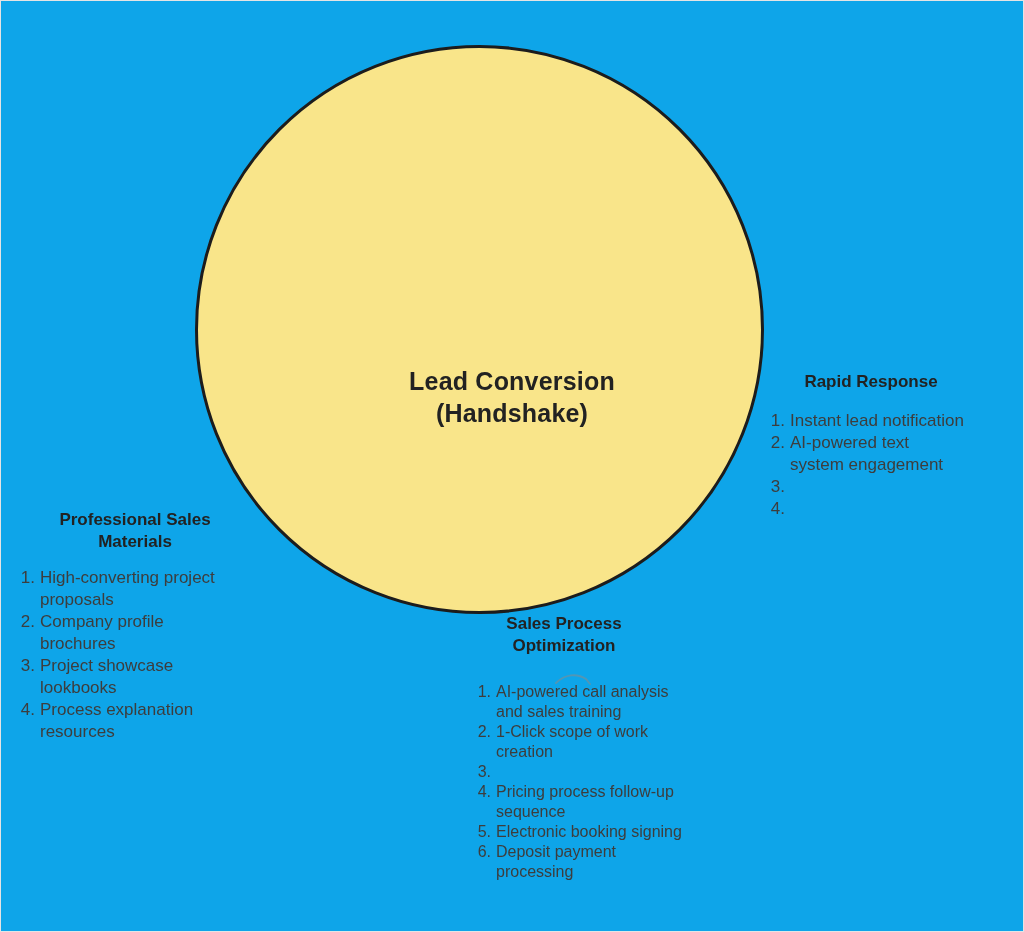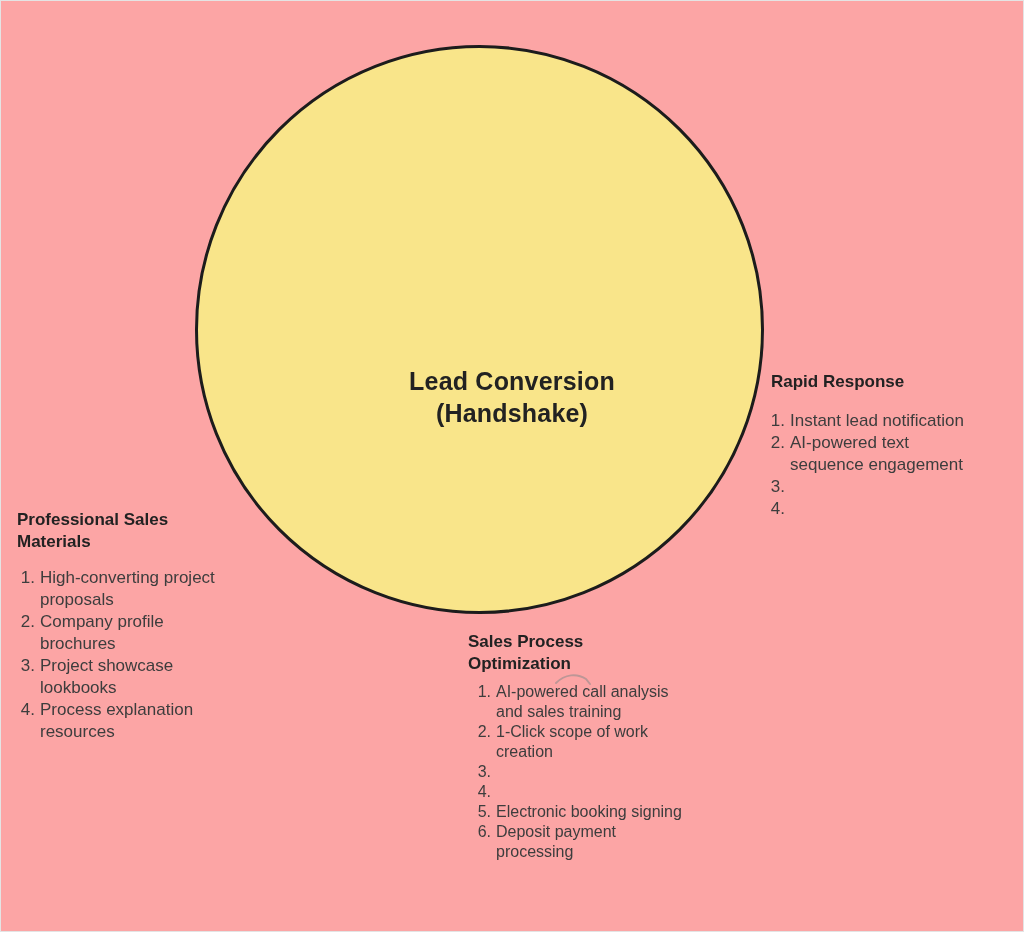--- a/index.html
+++ b/index.html
@@ -1,20 +1,20 @@
 <!DOCTYPE html>
 <html><head>
 <meta charset="utf-8">
 <style>
   html, body { margin: 0; padding: 0; background: #ffffff; }
   .page {
     position: relative;
     width: 1024px;
     height: 932px;
-    background: #fca5a5;
+    background: #0ea5e9;
     border: 1px solid #e4e4e4;
     box-sizing: border-box;
     font-family: "Liberation Sans", sans-serif;
     overflow: hidden;
   }
   .venn-circle {
     position: absolute;
     left: 194px;
     top: 44px;
     width: 563px;
@@ -34,41 +34,41 @@
     line-height: 32px;
     letter-spacing: 0.2px;
     color: #222222;
     white-space: pre-line;
   }
   .section-title {
     position: absolute;
     font-weight: 700;
     font-size: 17px;
     line-height: 22px;
-    text-align: left;
+    text-align: center;
     color: #222222;
     white-space: pre-line;
   }
   .section-list {
     position: absolute;
     font-size: 17px;
     line-height: 22px;
     color: #3d3d3d;
   }
   .li { display: flex; }
   .num { flex: none; width: 18px; text-align: right; margin-right: 5px; }
   .txt { white-space: pre-line; }
 
   #title-left  { left: 16px;  top: 508px; width: 236px; }
   #list-left   { left: 16px;  top: 566px; width: 250px; }
 
   #title-right { left: 770px; top: 370px; width: 200px; }
   #list-right  { left: 766px; top: 409px; width: 258px; }
 
-  #title-bottom { left: 467px; top: 630px; width: 192px; }
+  #title-bottom { left: 467px; top: 612px; width: 192px; }
   #list-bottom  { left: 472px; top: 681px; width: 262px; font-size: 16px; line-height: 20px; }
 
   .stray-mark {
     position: absolute;
     left: 551px;
     top: 669px;
     width: 42px;
     height: 20px;
     opacity: 0.55;
   }
@@ -110,21 +110,21 @@
 
   <div class="section-title" id="title-right">Rapid Response</div>
   <div class="section-list" id="list-right">
       <div class="li">
         <span class="num">1.</span>
         <span class="txt">Instant lead notification</span>
       </div>
       <div class="li">
         <span class="num">2.</span>
         <span class="txt">AI-powered text
-sequence engagement</span>
+system engagement</span>
       </div>
       <div class="li">
         <span class="num">3.</span>
       </div>
       <div class="li">
         <span class="num">4.</span>
       </div>
     </div>
 
   <div class="section-title" id="title-bottom">Sales Process
@@ -138,20 +138,22 @@
       <div class="li">
         <span class="num">2.</span>
         <span class="txt">1-Click scope of work
 creation</span>
       </div>
       <div class="li">
         <span class="num">3.</span>
       </div>
       <div class="li">
         <span class="num">4.</span>
+        <span class="txt">Pricing process follow-up
+sequence</span>
       </div>
       <div class="li">
         <span class="num">5.</span>
         <span class="txt">Electronic booking signing</span>
       </div>
       <div class="li">
         <span class="num">6.</span>
         <span class="txt">Deposit payment
 processing</span>
       </div>

